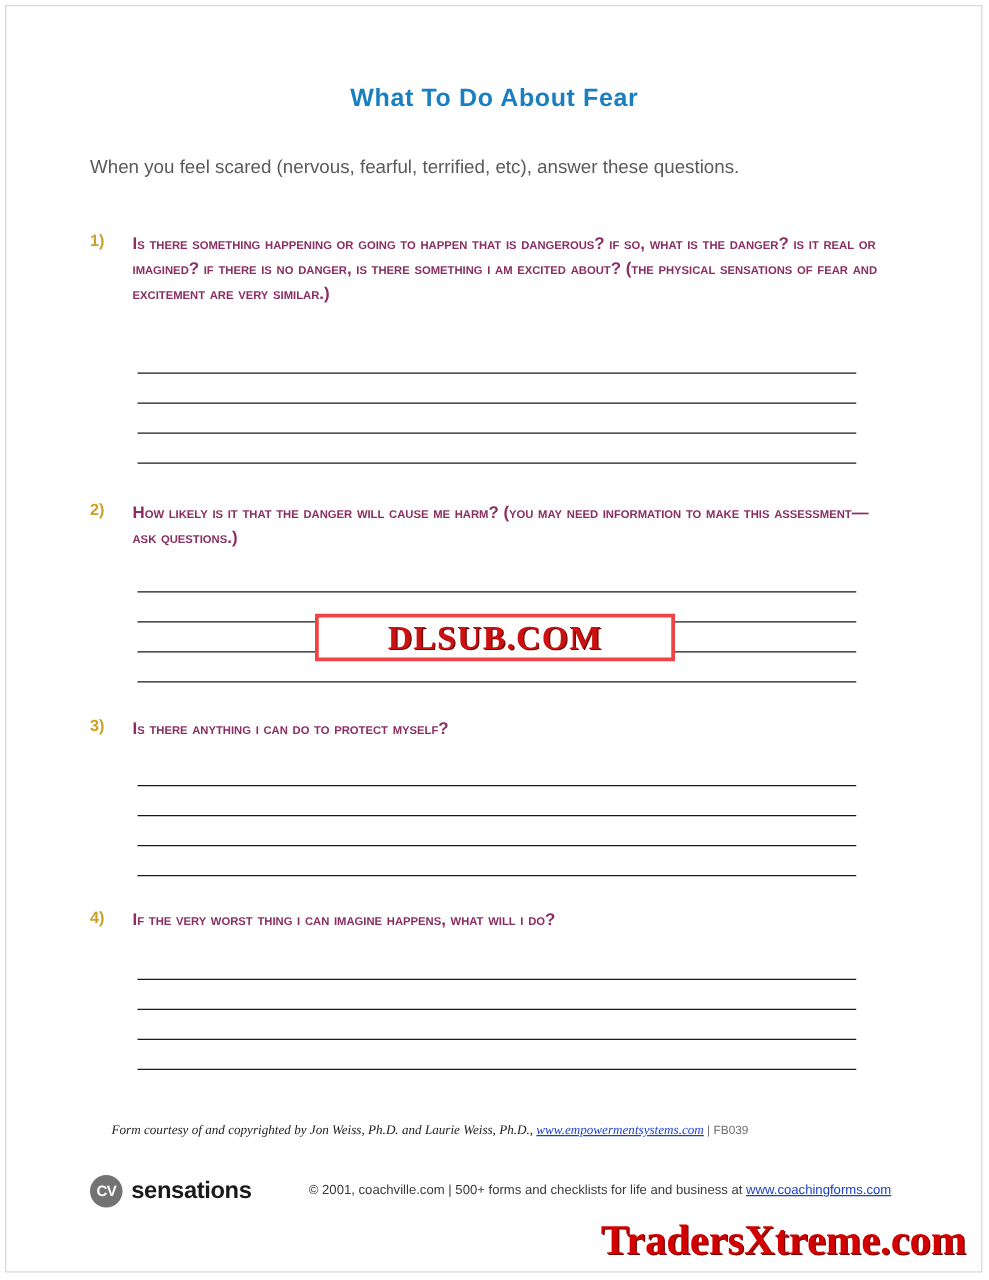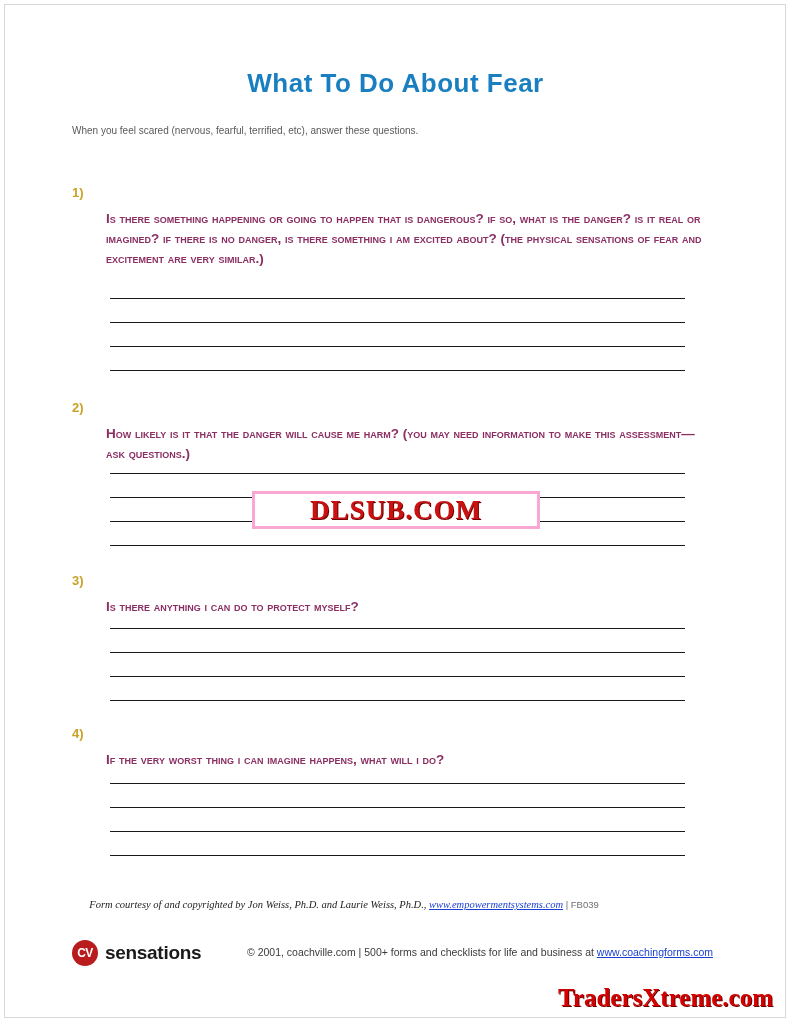--- a/index.html
+++ b/index.html
@@ -44,29 +44,29 @@
     text-shadow: 1px 1px 0 #7a0000;
   }
   .title {
     position: absolute;
     left: 0;
     top: 68px;
     width: 791px;
     text-align: center;
     font-family: "Liberation Sans", sans-serif;
     font-weight: bold;
-    font-size: 26px;
+    font-size: 20px;
     color: #1a7fc1;
     letter-spacing: 0.5px;
   }
   .subtitle {
     position: absolute;
     left: 72px;
     top: 125px;
-    font-size: 10px;
+    font-size: 15px;
     color: #5a5a5a;
   }
   .qblock {
     position: absolute;
     left: 72px;
     width: 640px;
   }
   .qnum {
     position: absolute;
     left: 0;
@@ -77,40 +77,39 @@
     color: #c9a227;
   }
   .qtext {
     margin-left: 34px;
     font-size: 13.5px;
     font-weight: bold;
     color: #8b2f63;
     line-height: 20px;
     font-variant: small-caps;
     text-transform: lowercase;
-    margin-top: 24px;
   }
   .qtext::first-letter { text-transform: uppercase; }
   .lines {
     position: absolute;
     left: 110px;
     width: 575px;
   }
   .line {
     height: 23px;
     border-bottom: 1px solid #1a1a1a;
   }
   .dlsub {
     position: absolute;
     left: 252px;
     top: 491px;
     width: 288px;
     height: 38px;
     background: #ffffff;
-    border: 3px solid #f9a8d4;
+    border: 3px solid #ef4444;
     box-sizing: border-box;
     display: flex;
     align-items: center;
     justify-content: center;
     font-family: "Liberation Serif", serif;
     font-weight: bold;
     font-size: 27px;
     color: #cc1111;
     letter-spacing: 1px;
     text-shadow: 1px 1px 0 #6d0000;
@@ -139,21 +138,21 @@
     left: 72px;
     top: 940px;
     display: flex;
     align-items: center;
     gap: 7px;
   }
   .cv-badge {
     width: 26px;
     height: 26px;
     border-radius: 50%;
-    background: #b91c1c;
+    background: #737373;
     color: #ffffff;
     font-size: 12px;
     font-weight: bold;
     display: flex;
     align-items: center;
     justify-content: center;
     letter-spacing: -0.5px;
   }
   .cv-word {
     font-size: 19px;
@@ -169,21 +168,21 @@
     color: #3a3a3a;
     text-align: center;
   }
   .footer-note a { color: #1a3fd0; text-decoration: underline; }
   .watermark-bottom {
     position: absolute;
     right: 18px;
     bottom: 12px;
     font-family: "Liberation Serif", serif;
     font-weight: bold;
-    font-size: 25px;
+    font-size: 34px;
     color: #d40000;
     text-shadow: 1px 1px 0 #6d0000;
   }
 </style>
 </head>
 <body>
 
 <div class="page">
   <div class="page-border"></div>
 

